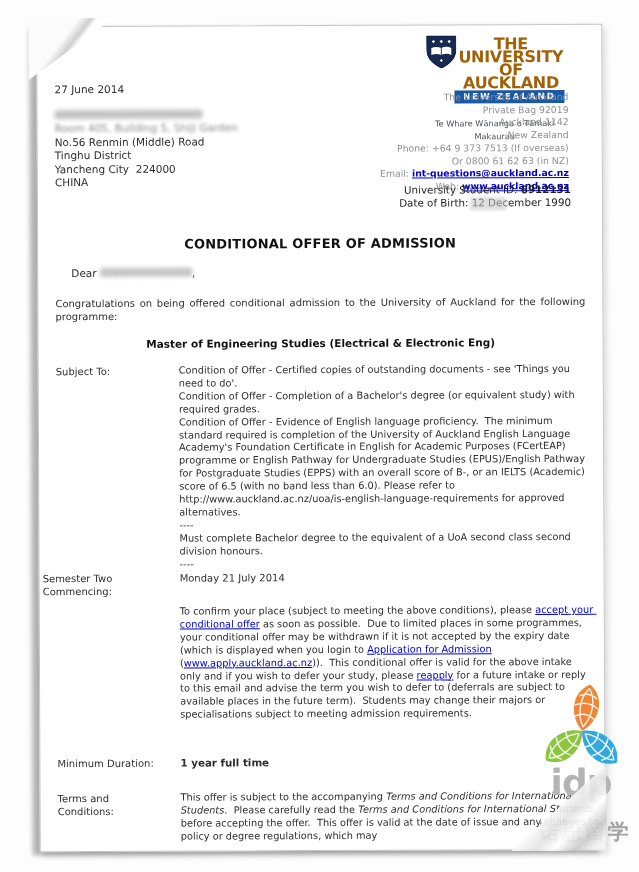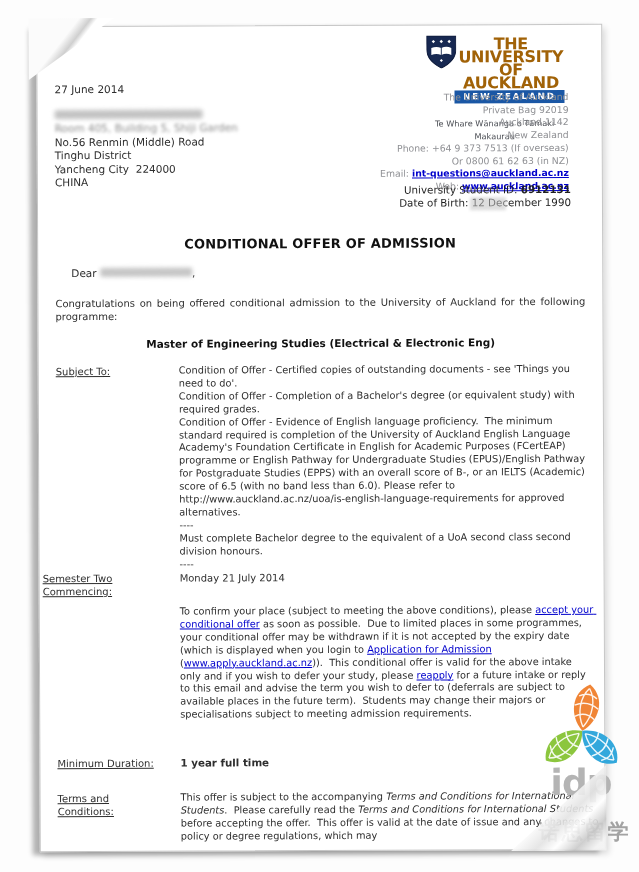--- a/index.html
+++ b/index.html
@@ -36,21 +36,21 @@
   .date{left:17px;top:56px;font-size:10.5px;}
   .addr{left:17px;top:81px;font-size:10.5px;line-height:13.5px;}
   .blurbar{display:block;width:148px;height:9px;margin:2px 0 3px 0;background:#c3c3c3;border-radius:2px;filter:blur(2px);}
   .blurtext{filter:blur(1.6px);color:#8d8d8d;}
   .dob-smudge{position:absolute;right:96px;top:172px;width:36px;height:13px;background:rgba(195,195,195,0.55);filter:blur(1.5px);}
   .title{left:17px;top:211px;width:530px;text-align:center;font-weight:bold;font-size:13px;letter-spacing:0.2px;color:#111;}
   .salut{left:17px;top:240px;font-size:10.5px;margin-left:16px;}
   .salut-blur{display:inline-block;width:92px;height:9px;background:#c6c6c6;border-radius:2px;filter:blur(2px);vertical-align:baseline;}
   .intro{left:17px;top:270px;width:530px;text-align:justify;}
   .programme{left:17px;top:311px;width:530px;text-align:center;font-weight:bold;font-size:10.5px;color:#111;}
-  .label{width:114px;font-size:10px;line-height:13px;color:#2e2e2e;text-decoration:underline;}
+  .label{width:114px;font-size:10px;line-height:13px;color:#2e2e2e;}
   .sec-subject-label{left:17px;top:338px;}
   .sec-subject-body{left:140px;top:338px;width:414px;font-size:9.8px;line-height:12.9px;}
   .sec-subject-body .para{margin:0;}
   .sec-semester-label{left:3px;top:545px;}
   .sec-semester-value{left:140px;top:545px;font-size:10px;text-align:right;}
   .sec-semester-para{left:140px;top:579px;width:414px;font-size:9.8px;line-height:12.9px;white-space:pre-wrap;}
   .sec-duration-label{left:17px;top:730px;}
   .sec-duration-value{left:140px;top:730px;font-weight:bold;font-size:10.3px;}
   .sec-terms-label{left:17px;top:765px;width:78px;}
   .sec-terms-para{left:140px;top:765px;width:418px;font-size:9.8px;line-height:12.9px;white-space:pre-wrap;}

